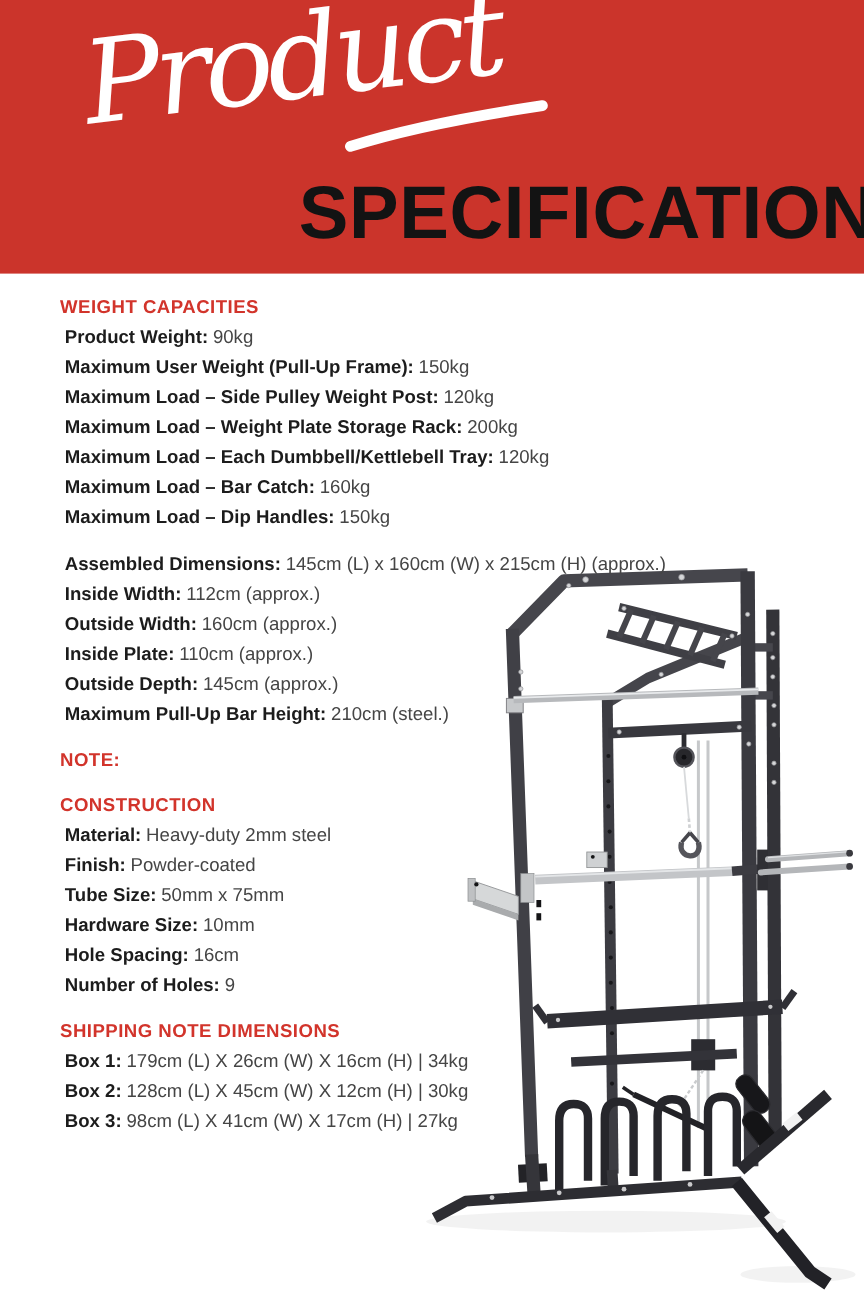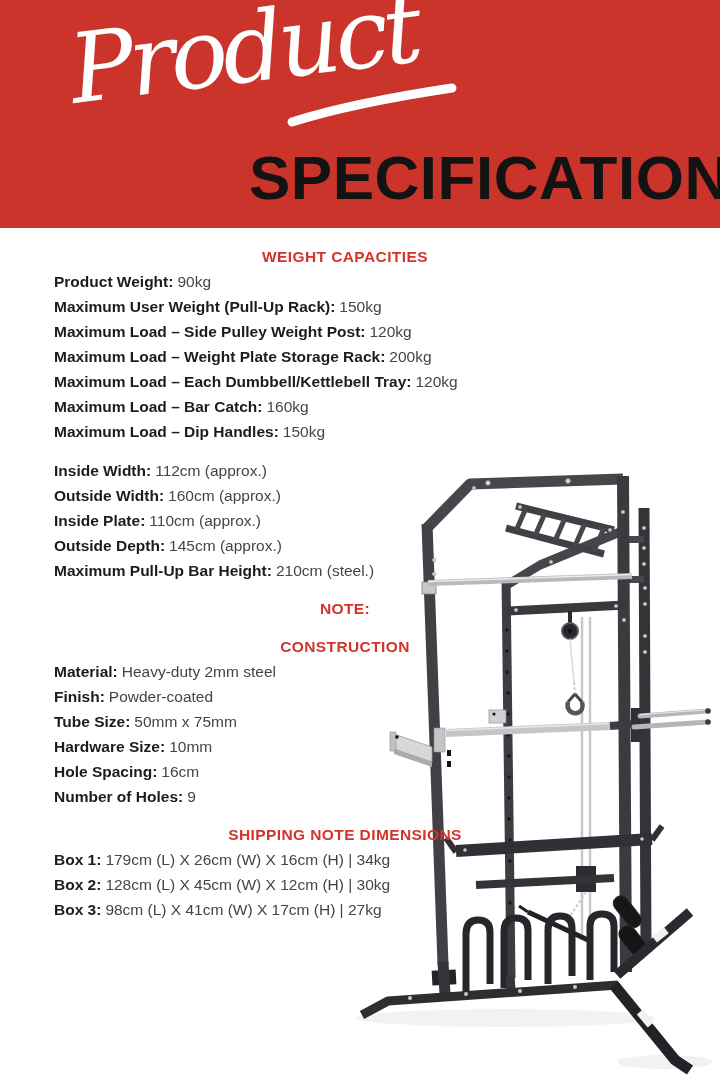--- a/index.html
+++ b/index.html
@@ -29,21 +29,21 @@
     letter-spacing:0.5px; z-index:2; white-space:nowrap;
   }
   
   .content {
     position:absolute; left:50px; top:247px; width:590px; z-index:2;
   }
   .spec-section { margin:0 0 18px 0; }
   .spec-heading {
     margin:0 0 3px 0;
     font-size:15.5px; line-height:20px; font-weight:700;
-    color:#d2342b; letter-spacing:0.4px;text-align:center;
+    color:#d2342b; letter-spacing:0.4px;
   }
   .spec-line {
     margin:4px; font-size:15.5px; line-height:21px;
     color:#454545; font-weight:400; white-space:nowrap;
   }
   .spec-line b { color:#1c1c1c; font-weight:700; margin-right:4px; }
   
   .product-figure {
     position:absolute; left:370px; top:470px; width:350px; height:610px;
     margin:0; z-index:1;
@@ -61,29 +61,30 @@
       <path d="M292,122 C336,108 392,97 452,88" stroke="#ffffff" stroke-width="9" stroke-linecap="round" fill="none"></path>
     </svg>
     <div class="main-title">SPECIFICATIONS</div>
   </header>
 
   <main class="content">
 
     <section class="spec-section">
       <h2 class="spec-heading">WEIGHT CAPACITIES</h2>
       <p class="spec-line"><b>Product Weight:</b><span>90kg</span></p>
-      <p class="spec-line"><b>Maximum User Weight (Pull-Up Rack):</b><span>150kg</span></p>
+      <p class="spec-line"><b>Maximum User Weight (Pull-Up Frame):</b><span>150kg</span></p>
       <p class="spec-line"><b>Maximum Load – Side Pulley Weight Post:</b><span>120kg</span></p>
       <p class="spec-line"><b>Maximum Load – Weight Plate Storage Rack:</b><span>200kg</span></p>
       <p class="spec-line"><b>Maximum Load – Each Dumbbell/Kettlebell Tray:</b><span>120kg</span></p>
       <p class="spec-line"><b>Maximum Load – Bar Catch:</b><span>160kg</span></p>
       <p class="spec-line"><b>Maximum Load – Dip Handles:</b><span>150kg</span></p>
     </section>
 
     <section class="spec-section">
+      <p class="spec-line"><b>Assembled Dimensions:</b><span>145cm (L) x 160cm (W) x 215cm (H) (approx.)</span></p>
       <p class="spec-line"><b>Inside Width:</b><span>112cm (approx.)</span></p>
       <p class="spec-line"><b>Outside Width:</b><span>160cm (approx.)</span></p>
       <p class="spec-line"><b>Inside Plate:</b><span>110cm (approx.)</span></p>
       <p class="spec-line"><b>Outside Depth:</b><span>145cm (approx.)</span></p>
       <p class="spec-line"><b>Maximum Pull-Up Bar Height:</b><span>210cm (steel.)</span></p>
     </section>
 
     <section class="spec-section">
       <h2 class="spec-heading">NOTE:</h2>
     </section>

